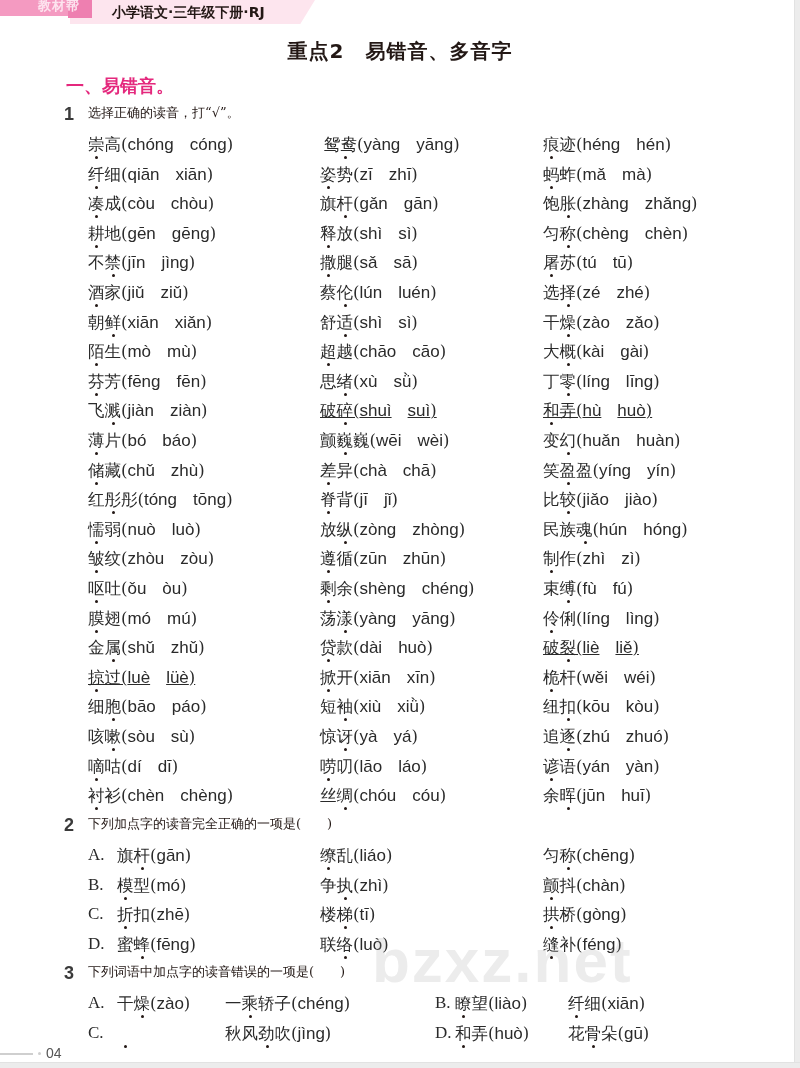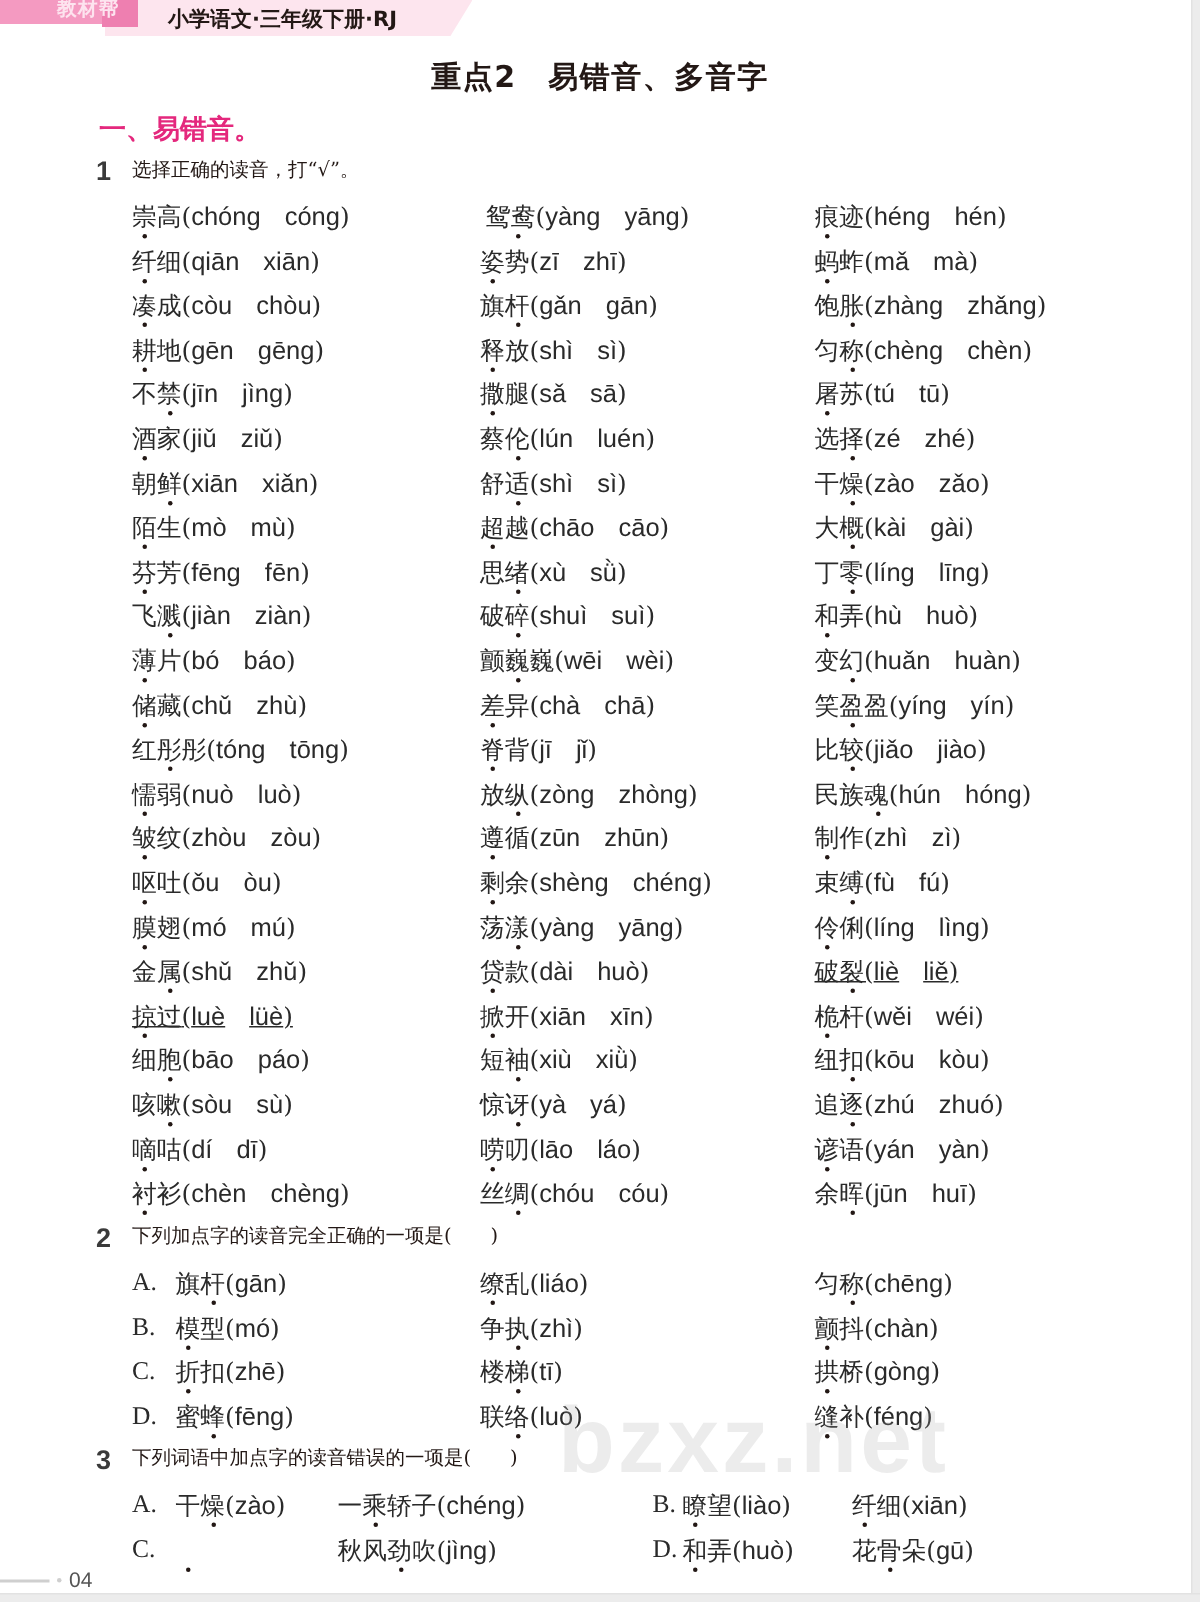--- a/index.html
+++ b/index.html
@@ -111,21 +111,21 @@
     <div class="item" style="left: 320px; top: 252.4px;"><span class="hz">撒腿</span><span class="hz">(</span><span class="py">sǎ</span><span class="py py2">sā</span><span class="hz">)</span></div>
     <div class="dot" style="left: 327px; top: 274.4px;"></div>
     <div class="item" style="left: 320px; top: 282px;"><span class="hz">蔡伦</span><span class="hz">(</span><span class="py">lún</span><span class="py py2">luén</span><span class="hz">)</span></div>
     <div class="dot" style="left: 344px; top: 304px;"></div>
     <div class="item" style="left: 320px; top: 311.6px;"><span class="hz">舒适</span><span class="hz">(</span><span class="py">shì</span><span class="py py2">sì</span><span class="hz">)</span></div>
     <div class="dot" style="left: 344px; top: 333.6px;"></div>
     <div class="item" style="left: 320px; top: 341.2px;"><span class="hz">超越</span><span class="hz">(</span><span class="py">chāo</span><span class="py py2">cāo</span><span class="hz">)</span></div>
     <div class="dot" style="left: 327px; top: 363.2px;"></div>
     <div class="item" style="left: 320px; top: 370.8px;"><span class="hz">思绪</span><span class="hz">(</span><span class="py">xù</span><span class="py py2">sǜ</span><span class="hz">)</span></div>
     <div class="dot" style="left: 344px; top: 392.8px;"></div>
-    <div class="item" style="left: 320px; top: 400.4px;"><span class="hz">破碎</span><span class="hz">(</span><span class="py">shuì</span><span class="py py2">suì</span><span class="hz">)</span></div>
+    <div class="item" style="left: 320px; top: 400.4px; text-decoration: underline;"><span class="hz">破碎</span><span class="hz">(</span><span class="py">shuì</span><span class="py py2">suì</span><span class="hz">)</span></div>
     <div class="dot" style="left: 344px; top: 422.4px;"></div>
     <div class="item" style="left: 320px; top: 430px;"><span class="hz">颤巍巍</span><span class="hz">(</span><span class="py">wēi</span><span class="py py2">wèi</span><span class="hz">)</span></div>
     <div class="dot" style="left: 344px; top: 452px;"></div>
     <div class="item" style="left: 320px; top: 459.6px;"><span class="hz">差异</span><span class="hz">(</span><span class="py">chà</span><span class="py py2">chā</span><span class="hz">)</span></div>
     <div class="dot" style="left: 327px; top: 481.6px;"></div>
     <div class="item" style="left: 320px; top: 489.2px;"><span class="hz">脊背</span><span class="hz">(</span><span class="py">jī</span><span class="py py2">jǐ</span><span class="hz">)</span></div>
     <div class="dot" style="left: 327px; top: 511.2px;"></div>
     <div class="item" style="left: 320px; top: 518.8px;"><span class="hz">放纵</span><span class="hz">(</span><span class="py">zòng</span><span class="py py2">zhòng</span><span class="hz">)</span></div>
     <div class="dot" style="left: 344px; top: 540.8px;"></div>
     <div class="item" style="left: 320px; top: 548.4px;"><span class="hz">遵循</span><span class="hz">(</span><span class="py">zūn</span><span class="py py2">zhūn</span><span class="hz">)</span></div>
@@ -157,21 +157,21 @@
     <div class="item" style="left: 543px; top: 252.4px;"><span class="hz">屠苏</span><span class="hz">(</span><span class="py">tú</span><span class="py py2">tū</span><span class="hz">)</span></div>
     <div class="dot" style="left: 550px; top: 274.4px;"></div>
     <div class="item" style="left: 543px; top: 282px;"><span class="hz">选择</span><span class="hz">(</span><span class="py">zé</span><span class="py py2">zhé</span><span class="hz">)</span></div>
     <div class="dot" style="left: 567px; top: 304px;"></div>
     <div class="item" style="left: 543px; top: 311.6px;"><span class="hz">干燥</span><span class="hz">(</span><span class="py">zào</span><span class="py py2">zǎo</span><span class="hz">)</span></div>
     <div class="dot" style="left: 567px; top: 333.6px;"></div>
     <div class="item" style="left: 543px; top: 341.2px;"><span class="hz">大概</span><span class="hz">(</span><span class="py">kài</span><span class="py py2">gài</span><span class="hz">)</span></div>
     <div class="dot" style="left: 567px; top: 363.2px;"></div>
     <div class="item" style="left: 543px; top: 370.8px;"><span class="hz">丁零</span><span class="hz">(</span><span class="py">líng</span><span class="py py2">līng</span><span class="hz">)</span></div>
     <div class="dot" style="left: 567px; top: 392.8px;"></div>
-    <div class="item" style="left: 543px; top: 400.4px;"><span class="hz">和弄</span><span class="hz">(</span><span class="py">hù</span><span class="py py2">huò</span><span class="hz">)</span></div>
+    <div class="item" style="left: 543px; top: 400.4px; text-decoration: underline;"><span class="hz">和弄</span><span class="hz">(</span><span class="py">hù</span><span class="py py2">huò</span><span class="hz">)</span></div>
     <div class="dot" style="left: 550px; top: 422.4px;"></div>
     <div class="item" style="left: 543px; top: 430px;"><span class="hz">变幻</span><span class="hz">(</span><span class="py">huǎn</span><span class="py py2">huàn</span><span class="hz">)</span></div>
     <div class="dot" style="left: 567px; top: 452px;"></div>
     <div class="item" style="left: 543px; top: 459.6px;"><span class="hz">笑盈盈</span><span class="hz">(</span><span class="py">yíng</span><span class="py py2">yín</span><span class="hz">)</span></div>
     <div class="dot" style="left: 567px; top: 481.6px;"></div>
     <div class="item" style="left: 543px; top: 489.2px;"><span class="hz">比较</span><span class="hz">(</span><span class="py">jiǎo</span><span class="py py2">jiào</span><span class="hz">)</span></div>
     <div class="dot" style="left: 567px; top: 511.2px;"></div>
     <div class="item" style="left: 543px; top: 518.8px;"><span class="hz">民族魂</span><span class="hz">(</span><span class="py">hún</span><span class="py py2">hóng</span><span class="hz">)</span></div>
     <div class="dot" style="left: 584px; top: 540.8px;"></div>
     <div class="item" style="left: 543px; top: 548.4px;"><span class="hz">制作</span><span class="hz">(</span><span class="py">zhì</span><span class="py py2">zì</span><span class="hz">)</span></div>

